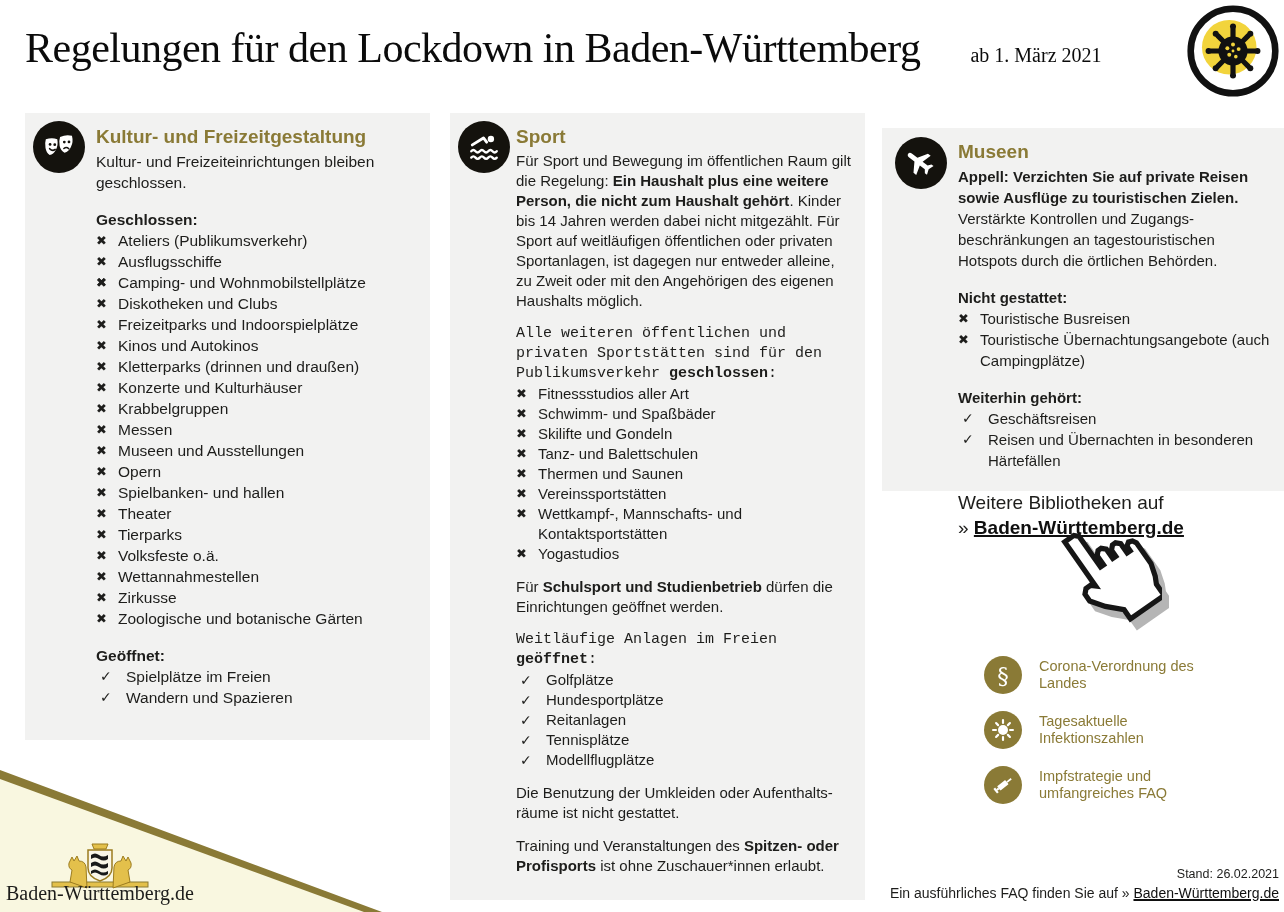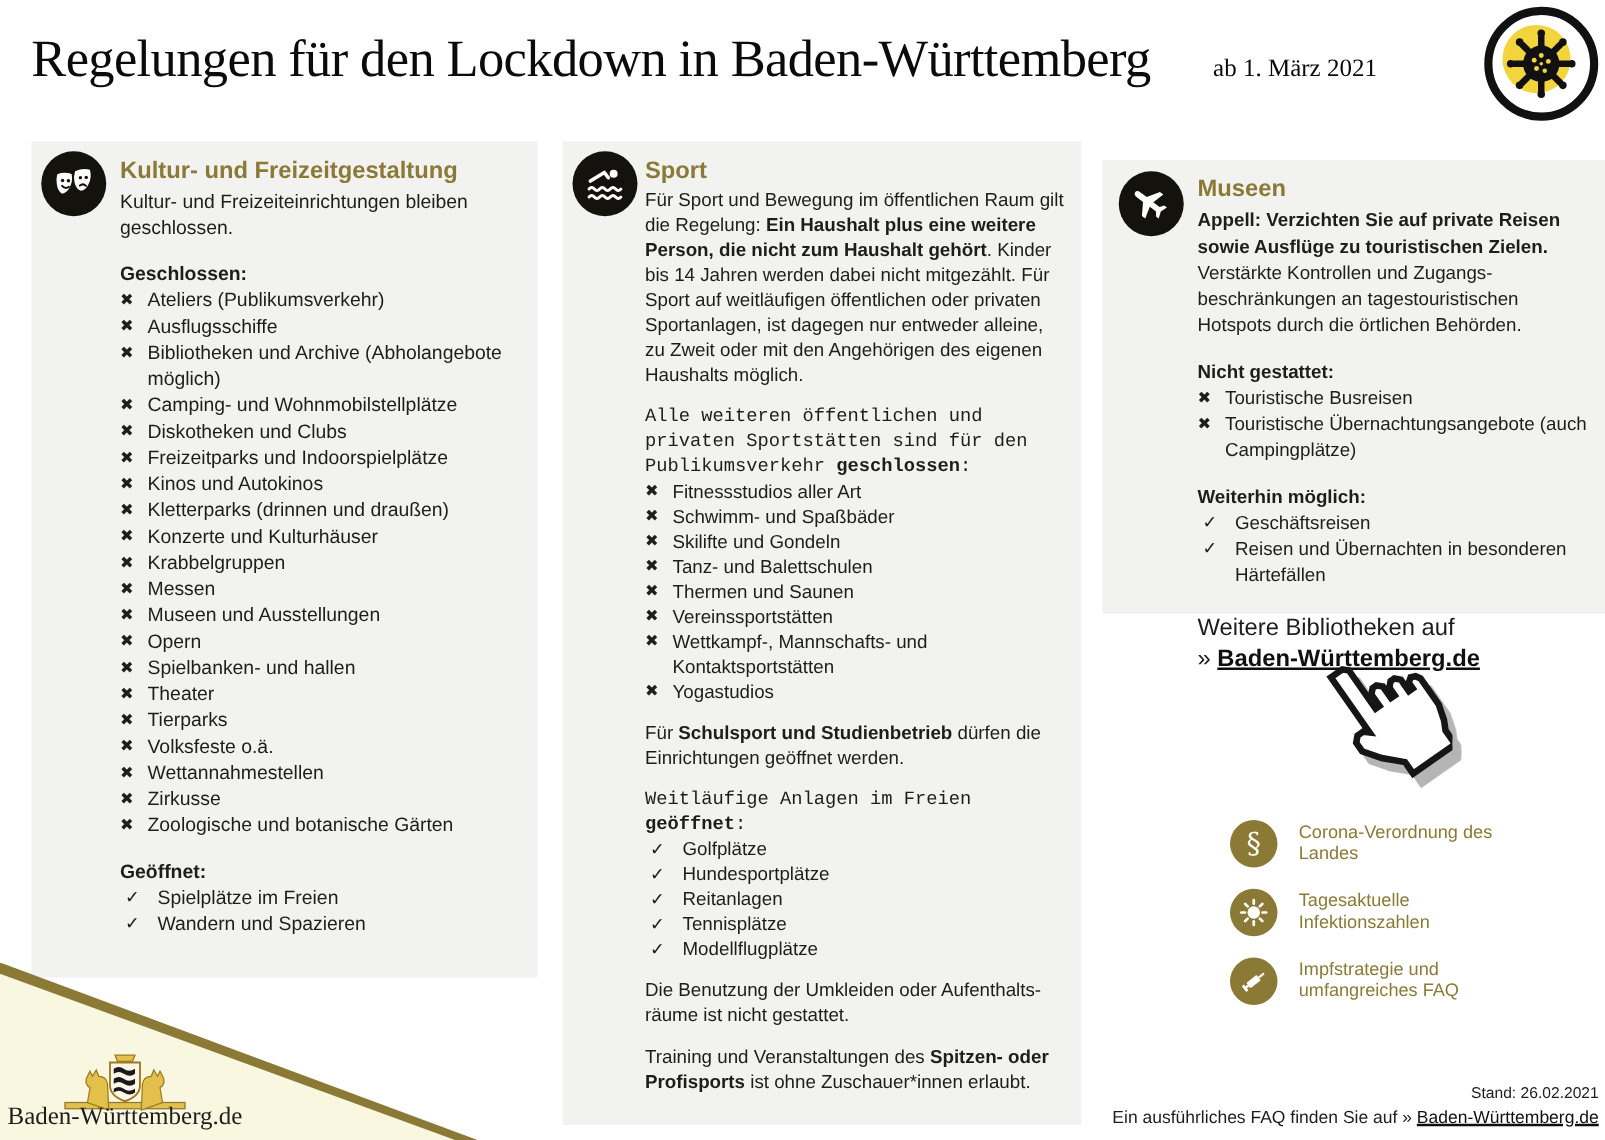--- a/index.html
+++ b/index.html
@@ -132,21 +132,21 @@
         </g>
       </svg>
     </div>
     <h2>Kultur- und Freizeitgestaltung</h2>
     <div class="card-content">
         <p class="blk-p"><span>Kultur- und Freizeiteinrichtungen bleiben geschlossen.</span></p>
         <p class="blk-h">Geschlossen:</p>
         <ul class="blk-list cross">
           <li><span class="mk">✖</span><span>Ateliers (Publikumsverkehr)</span></li>
           <li><span class="mk">✖</span><span>Ausflugsschiffe</span></li>
-          <li><span class="mk">✖</span><span>Bibliotheken und Archive (Abholangebote möglich)</span></li>
+          <li><span class="mk">✖</span></li>
           <li><span class="mk">✖</span><span>Camping- und Wohnmobilstellplätze</span></li>
           <li><span class="mk">✖</span><span>Diskotheken und Clubs</span></li>
           <li><span class="mk">✖</span><span>Freizeitparks und Indoorspielplätze</span></li>
           <li><span class="mk">✖</span><span>Kinos und Autokinos</span></li>
           <li><span class="mk">✖</span><span>Kletterparks (drinnen und draußen)</span></li>
           <li><span class="mk">✖</span><span>Konzerte und Kulturhäuser</span></li>
           <li><span class="mk">✖</span><span>Krabbelgruppen</span></li>
           <li><span class="mk">✖</span><span>Messen</span></li>
           <li><span class="mk">✖</span><span>Museen und Ausstellungen</span></li>
           <li><span class="mk">✖</span><span>Opern</span></li>
@@ -212,21 +212,21 @@
       </svg>
     </div>
     <h2>Museen</h2>
     <div class="card-content">
         <p class="blk-p"><span class="b">Appell: Verzichten Sie auf private Reisen sowie Ausflüge zu touristischen Zielen.</span><span> Verstärkte Kontrollen und Zugangs­beschränkungen an tagestouristischen Hotspots durch die örtlichen Behörden.</span></p>
         <p class="blk-h">Nicht gestattet:</p>
         <ul class="blk-list cross">
           <li><span class="mk">✖</span><span>Touristische Busreisen</span></li>
           <li><span class="mk">✖</span><span>Touristische Übernachtungsangebote (auch Campingplätze)</span></li>
         </ul>
-        <p class="blk-h">Weiterhin möglich:</p>
+        <p class="blk-h">Weiterhin gehört:</p>
         <ul class="blk-list check">
           <li><span class="mk">✓</span><span>Geschäftsreisen</span></li>
           <li><span class="mk">✓</span><span>Reisen und Übernachten in besonderen Härtefällen</span></li>
         </ul>
       </div>
   </section>
 
   <aside class="info-panel">
     <p class="info-line1">Weitere Bibliotheken auf</p>
     <p class="info-link-line">

